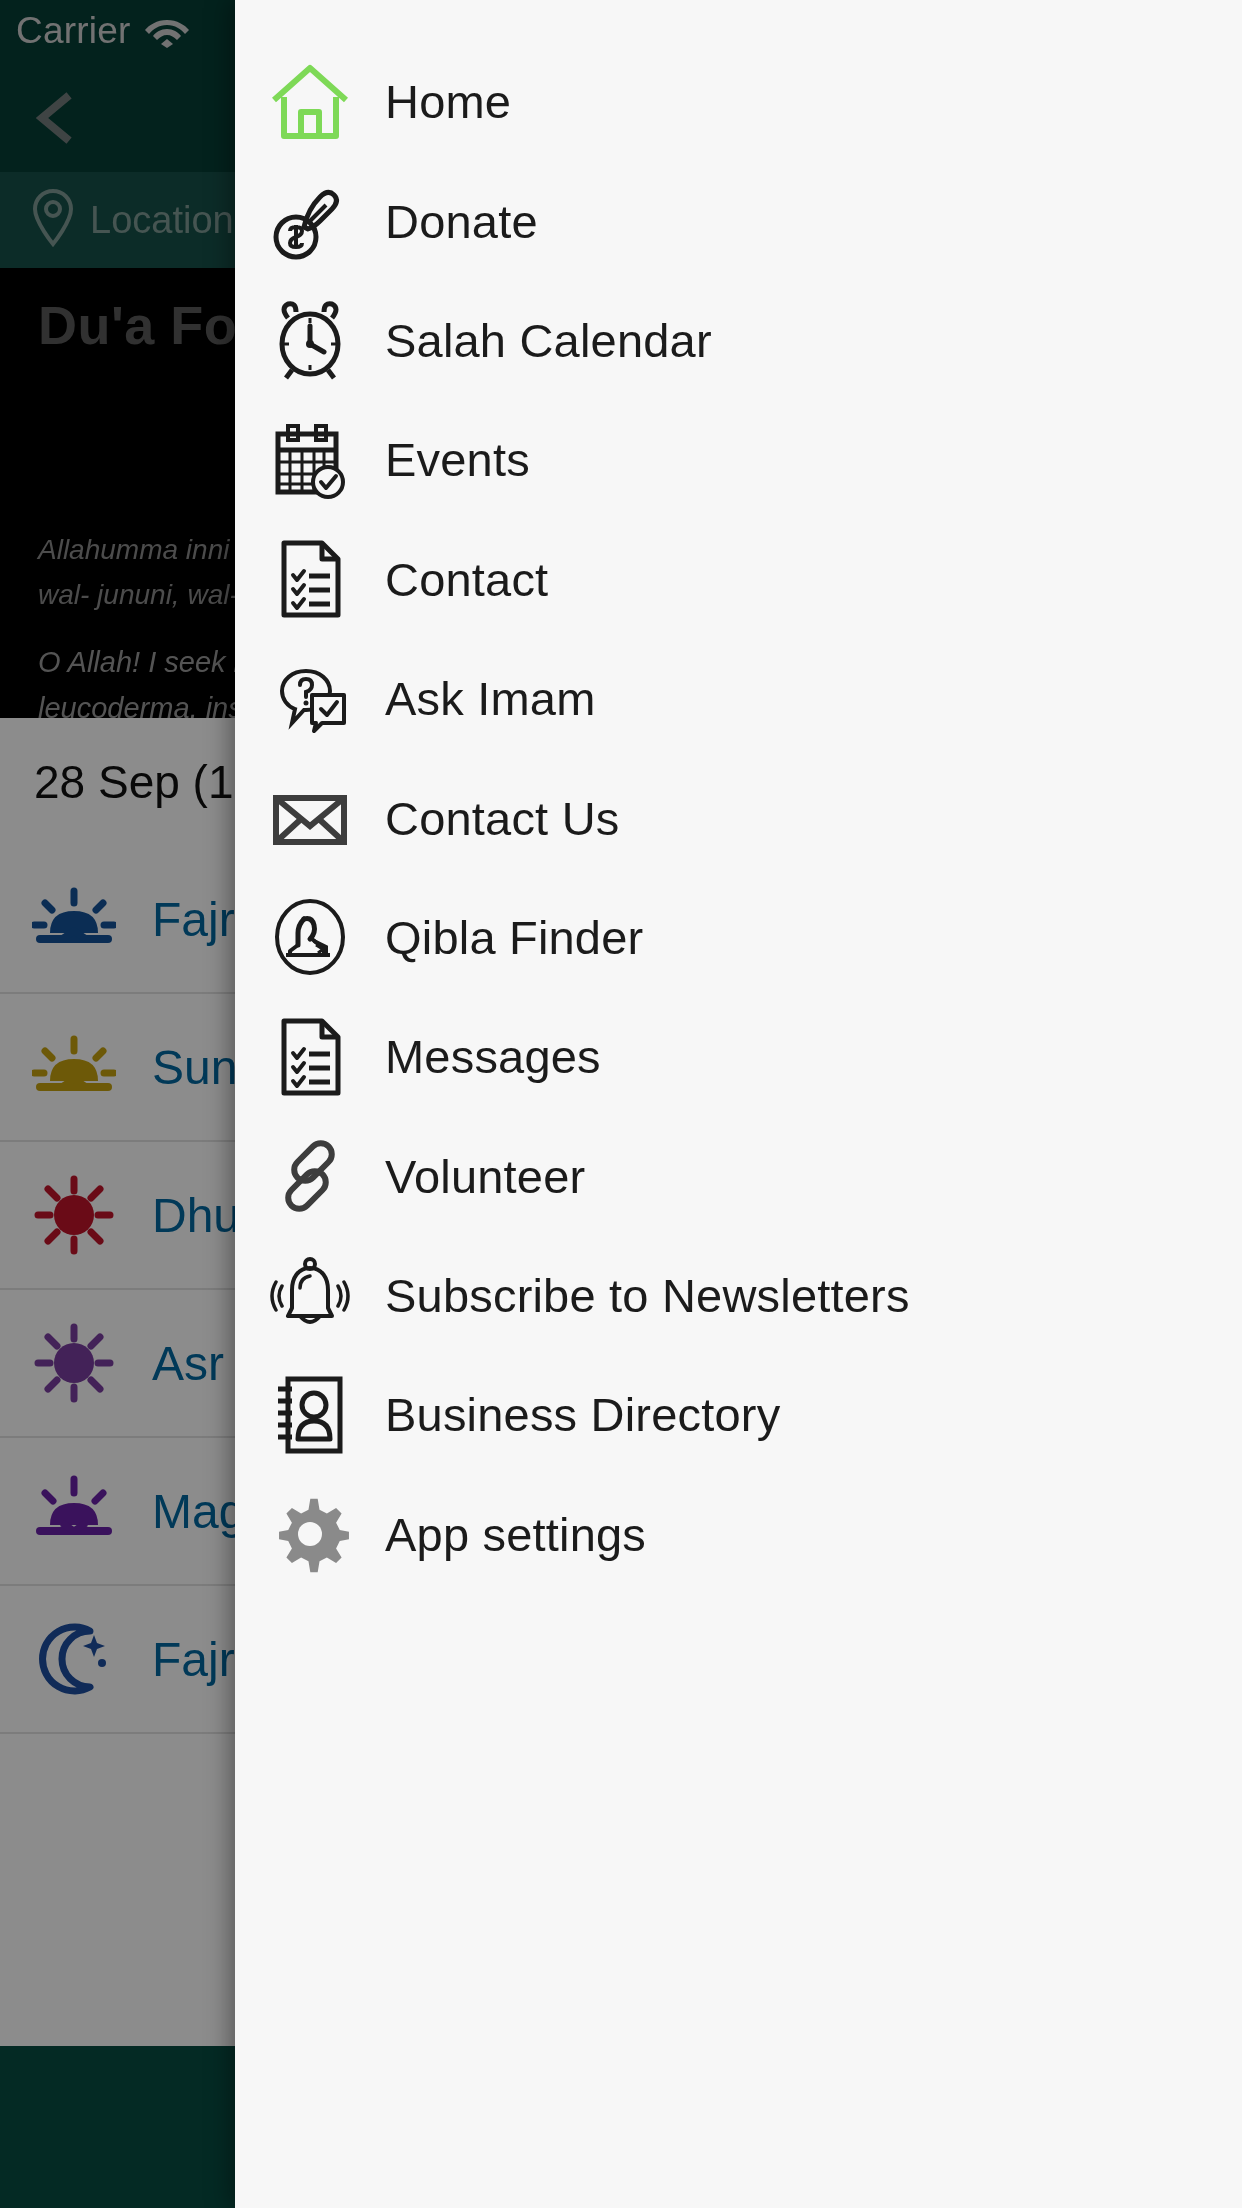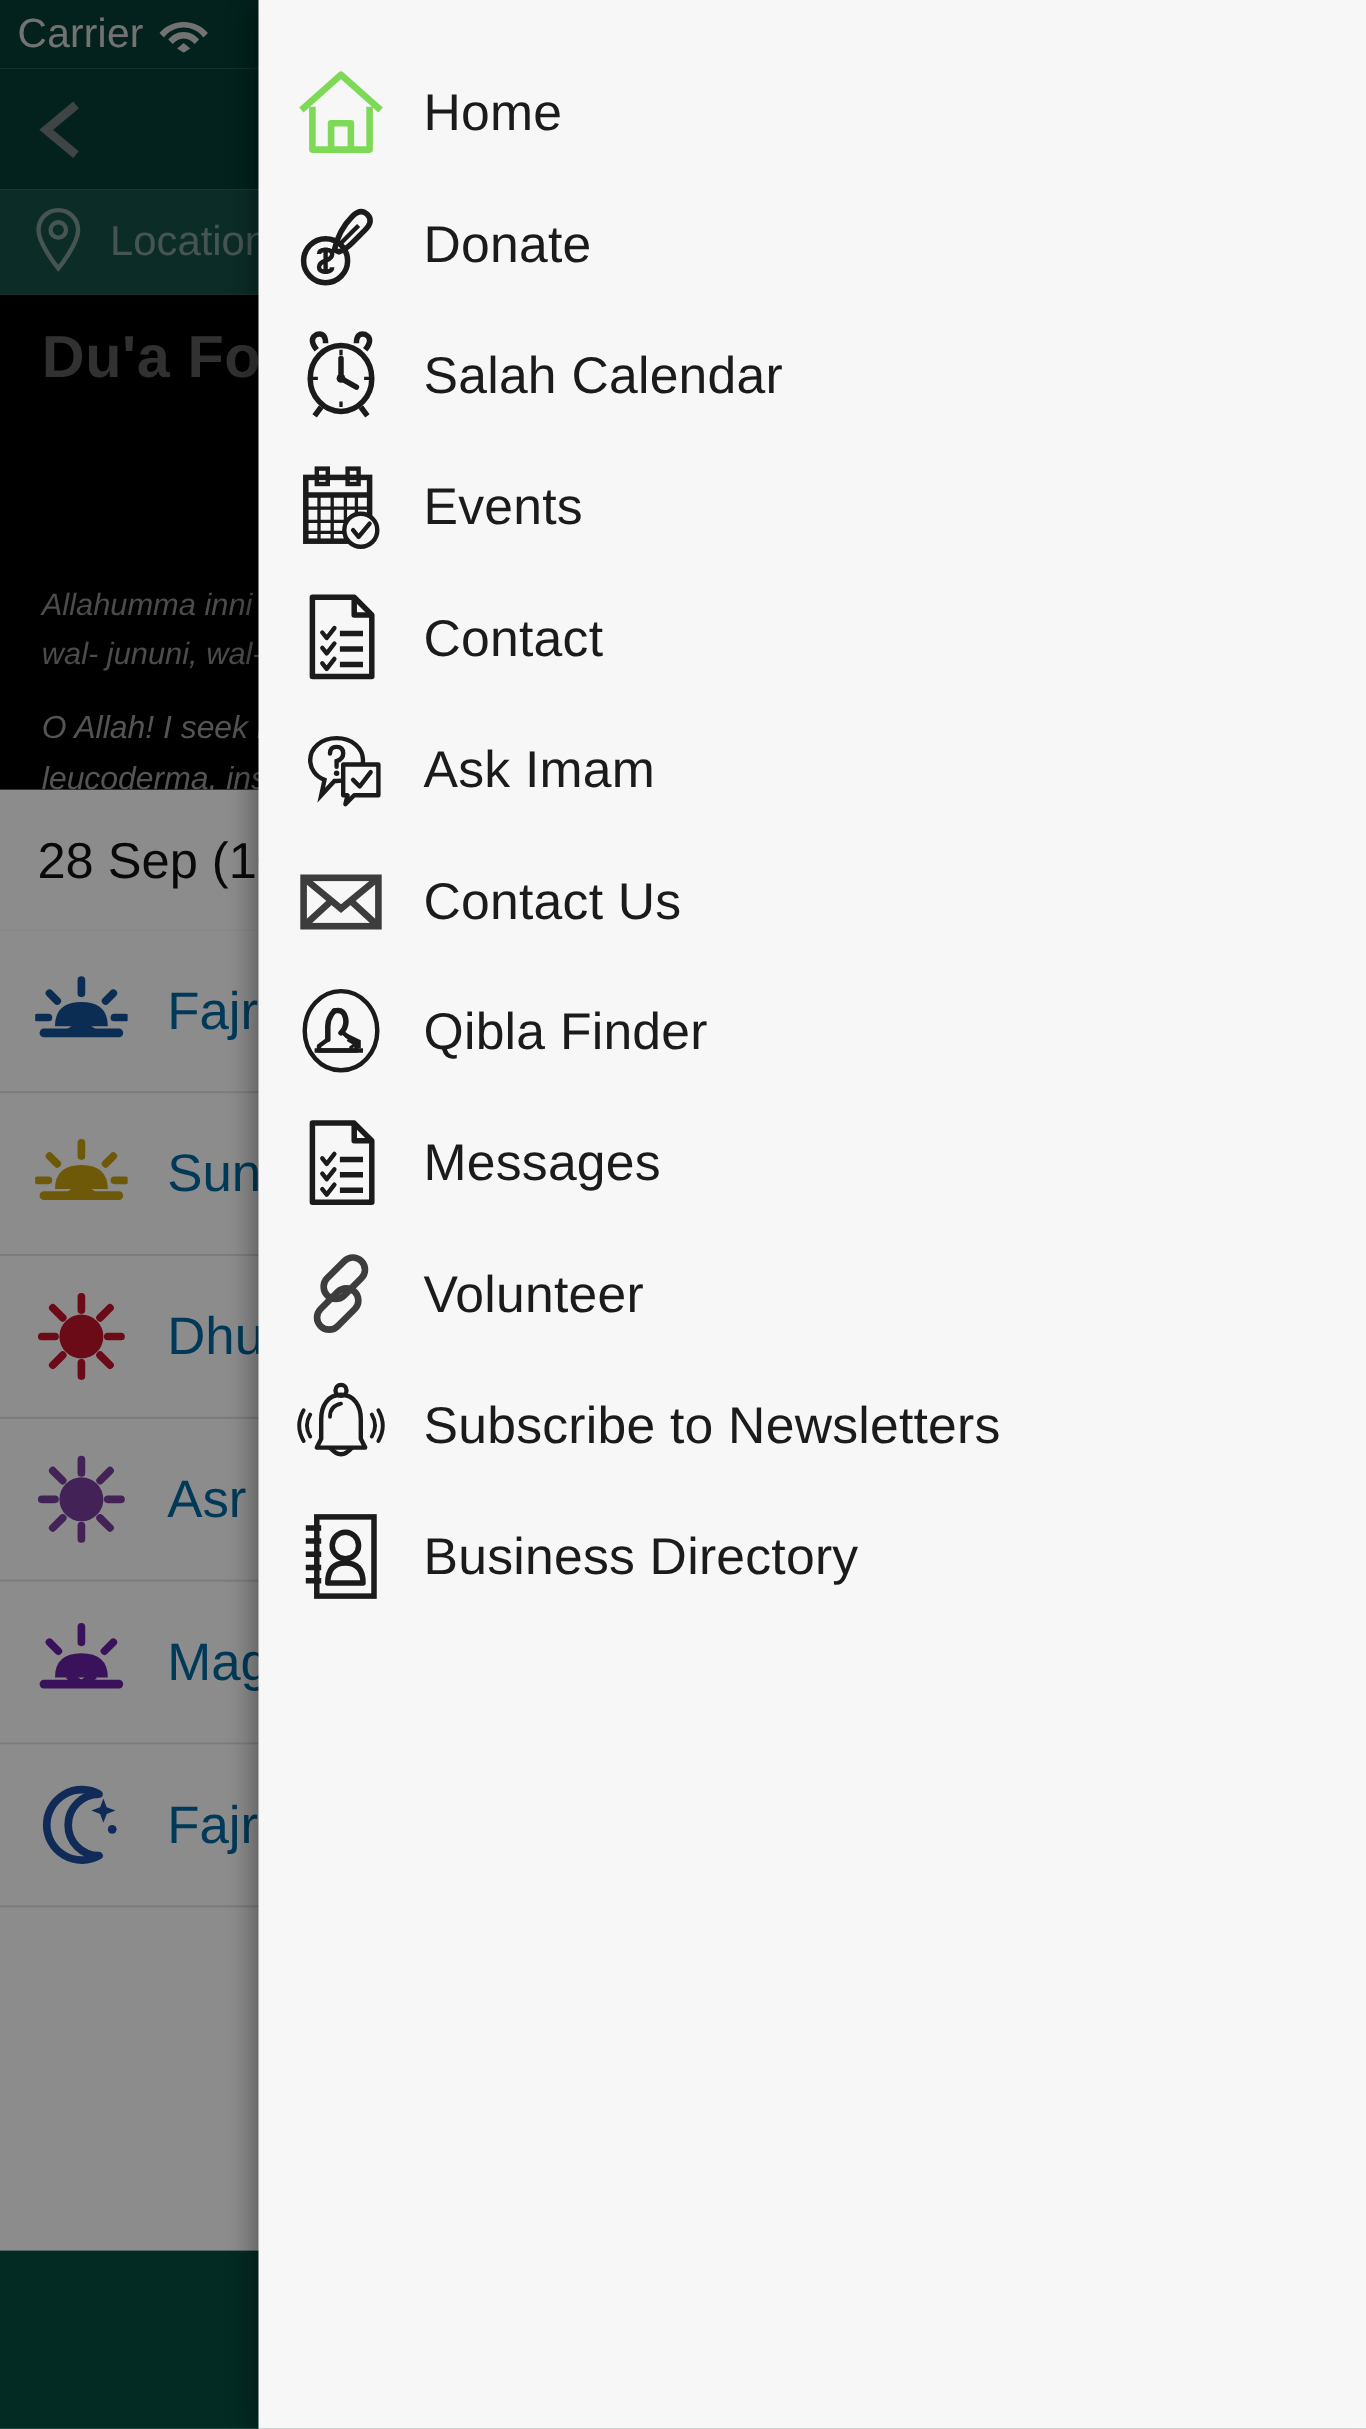--- a/index.html
+++ b/index.html
@@ -24,21 +24,21 @@
   .sb-batt{position:absolute;right:22px;top:14px;width:62px;height:30px;
     border:3px solid #ffffff;border-radius:6px;background:#ffffff;box-sizing:border-box;}
   .sb-batt:after{content:"";position:absolute;right:-9px;top:9px;width:5px;height:12px;background:#fff;border-radius:0 2px 2px 0;}
 
   .navbar{position:absolute;left:0;top:62px;width:1242px;height:110px;background:#084d43;}
   .back-chevron{position:absolute;left:28px;top:28px;width:56px;height:56px;}
 
   .locbar{position:absolute;left:0;top:172px;width:1242px;height:96px;background:#1c6359;
     display:flex;align-items:center;}
   .loc-pin{margin-left:30px;}
-  .loc-text{margin-left:24px;color:#9dbdb7;font-size:38px;}
+  .loc-text{margin-left:14px;color:#9dbdb7;font-size:38px;}
 
   .dua-card{position:absolute;left:0;top:268px;width:1242px;height:450px;background:#000000;
     box-sizing:border-box;padding:26px 38px 0 38px;overflow:hidden;}
   .dua-title{color:#5a5a5a;font-size:54px;font-weight:bold;letter-spacing:.5px;white-space:nowrap;}
   .dua-ar{color:#7c7c7c;font-size:40px;direction:rtl;text-align:right;margin-top:14px;line-height:1.55;white-space:nowrap;}
   .dua-tr{color:#8a8a8a;font-size:28px;font-style:italic;margin-top:22px;line-height:1.45;white-space:nowrap;}
   .dua-en{color:#9a9a9a;font-size:29px;font-style:italic;margin-top:26px;line-height:1.45;white-space:nowrap;}
 
   .datebar{position:absolute;left:0;top:718px;width:1242px;height:128px;background:#ffffff;
     display:flex;align-items:center;border-bottom:2px solid #dddddd;}
@@ -343,16 +343,25 @@
           <span class="menu-icon">
             <svg width="84" height="84" viewBox="0 0 84 84">
               <rect x="20" y="6" width="52" height="72" fill="none" stroke="#1b1b1b" stroke-width="5"></rect>
               <circle cx="46" cy="32" r="12" fill="none" stroke="#1b1b1b" stroke-width="5"></circle>
               <path d="M30 66 Q30 48 46 48 Q62 48 62 66 Z" fill="none" stroke="#1b1b1b" stroke-width="5" stroke-linejoin="round"></path>
               <path d="M10 16 L24 16 M10 28 L24 28 M10 40 L24 40 M10 52 L24 52 M10 64 L24 64" stroke="#1b1b1b" stroke-width="5"></path>
             </svg>
           </span>
           <span class="menu-label">Business Directory</span>
         </div>
+        <div class="menu-item">
+          <span class="menu-icon">
+            <svg width="84" height="84" viewBox="0 0 84 84">
+              <path d="M42 10 L50 10 L52 22 L60 26 L70 20 L76 26 L70 36 L74 44 L84 46 L84 54 L74 56 L70 64 L76 74 L70 80 L60 74 L52 78 L50 90 L42 90 L40 78 L32 74 L22 80 L16 74 L22 64 L18 56 L8 54 L8 46 L18 44 L22 36 L16 26 L22 20 L32 26 L40 22 Z" fill="#8a8a8a" transform="translate(0,-8) scale(0.92) translate(4,6)"></path>
+              <circle cx="42" cy="42" r="12" fill="#f7f7f7"></circle>
+            </svg>
+          </span>
+          <span class="menu-label">App settings</span>
+        </div>
       </div>
   </div>
 
 </div>
 
 </body></html>

